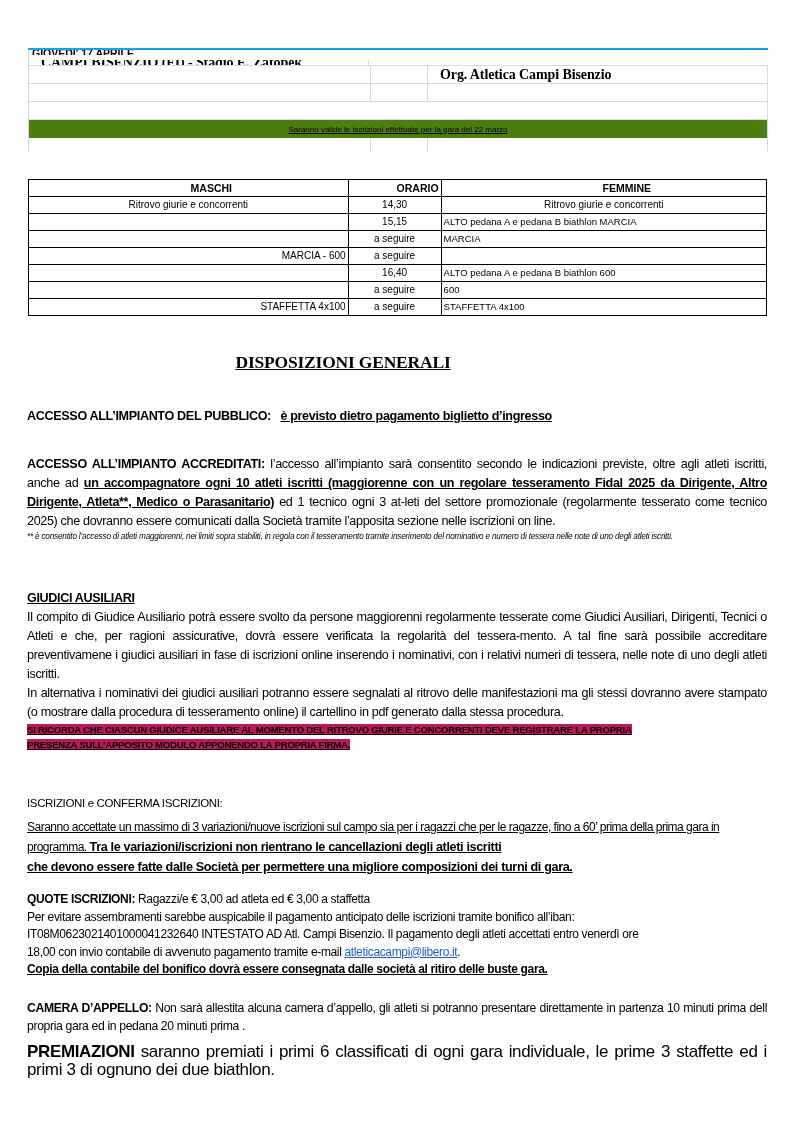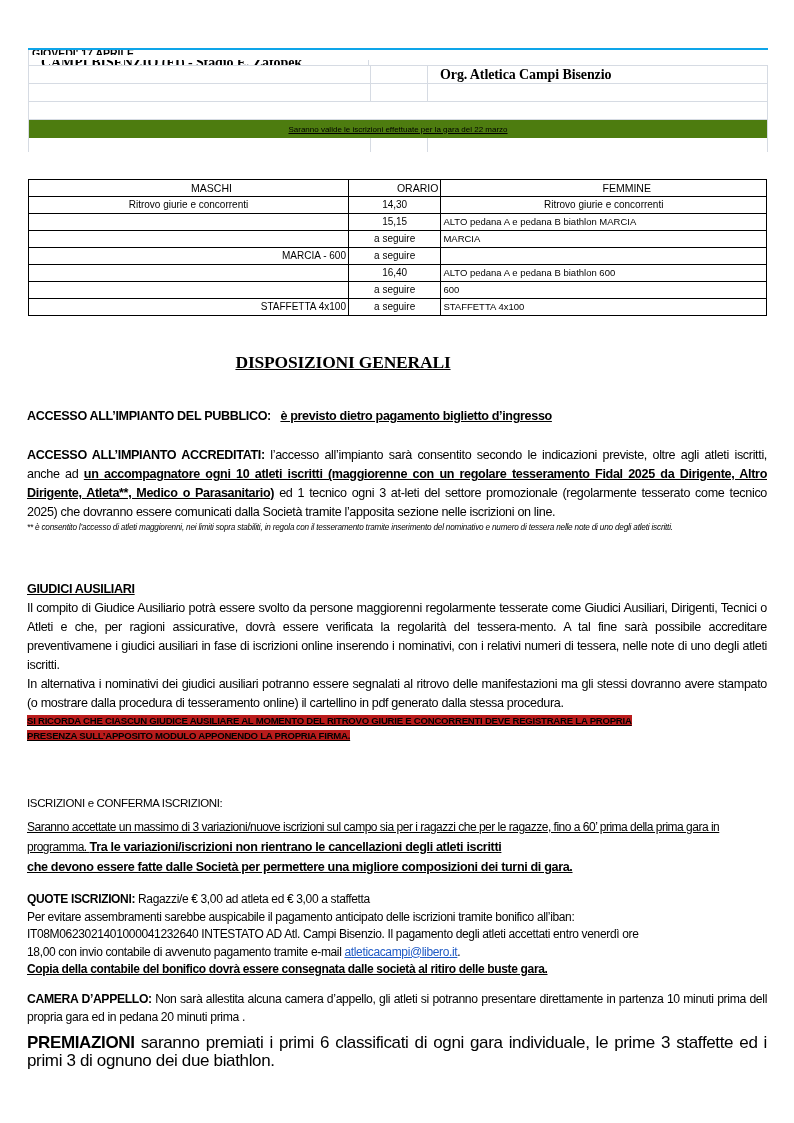--- a/index.html
+++ b/index.html
@@ -22,30 +22,30 @@
   .notice { font-size: 8px; text-decoration: underline; }
 
   
   table.sched { position: absolute; left: 28px; top: 179px; border-collapse: collapse; width: 739px; font-family: "Liberation Sans", sans-serif; font-size: 10px; }
   table.sched td { border: 1.5px solid #000; height: 17px; padding: 0 2px; box-sizing: border-box; white-space: nowrap; line-height: 14px; }
   table.sched td.m { width: 342px; text-align: right; }
   table.sched td.m.center { text-align: center; }
   table.sched td.o { width: 57px; text-align: center; }
   table.sched td.f { width: 340px; text-align: left; font-size: 9.5px; }
   table.sched td.f.center { text-align: center; font-size: 10px; }
-  table.sched tr.head td { font-weight: normal; text-align: center; font-size: 10.5px; padding-left: 48px; }
+  table.sched tr.head td { font-weight: bold; text-align: center; font-size: 10.5px; padding-left: 48px; }
 
   
   .text { position: absolute; left: 27px; width: 740px; font-family: "Liberation Sans", sans-serif; font-size: 12.6px; line-height: 19px; letter-spacing: -0.35px; }
-  .justify { text-align: justify; }
+  .justify { text-align: justify; margin-top: 9px; }
   .heading-serif { position: absolute; left: 0; width: 686px; top: 352px; text-align: center; font-family: "Liberation Serif", serif; font-weight: bold; font-size: 17.5px; text-decoration: underline; letter-spacing: -0.2px; }
   .b { font-weight: bold; }
   .u { text-decoration: underline; }
   .small-it { font-style: italic; font-size: 8.2px; line-height: 12px; letter-spacing: -0.2px; }
-  .hl { background: #b91c1c; font-weight: bold; text-decoration: underline; font-size: 9.6px; line-height: 15px; letter-spacing: -0.25px; }
+  .hl { background: #be185d; font-weight: bold; text-decoration: underline; font-size: 9.6px; line-height: 15px; letter-spacing: -0.25px; }
   .link { color: #1f5bc6; text-decoration: underline; }
   .cond { font-size: 12px; letter-spacing: -0.5px; }
 </style>
 </head>
 <body>
 
 <div class="page">
 
   <div class="sheet">
     <div class="srow first">

